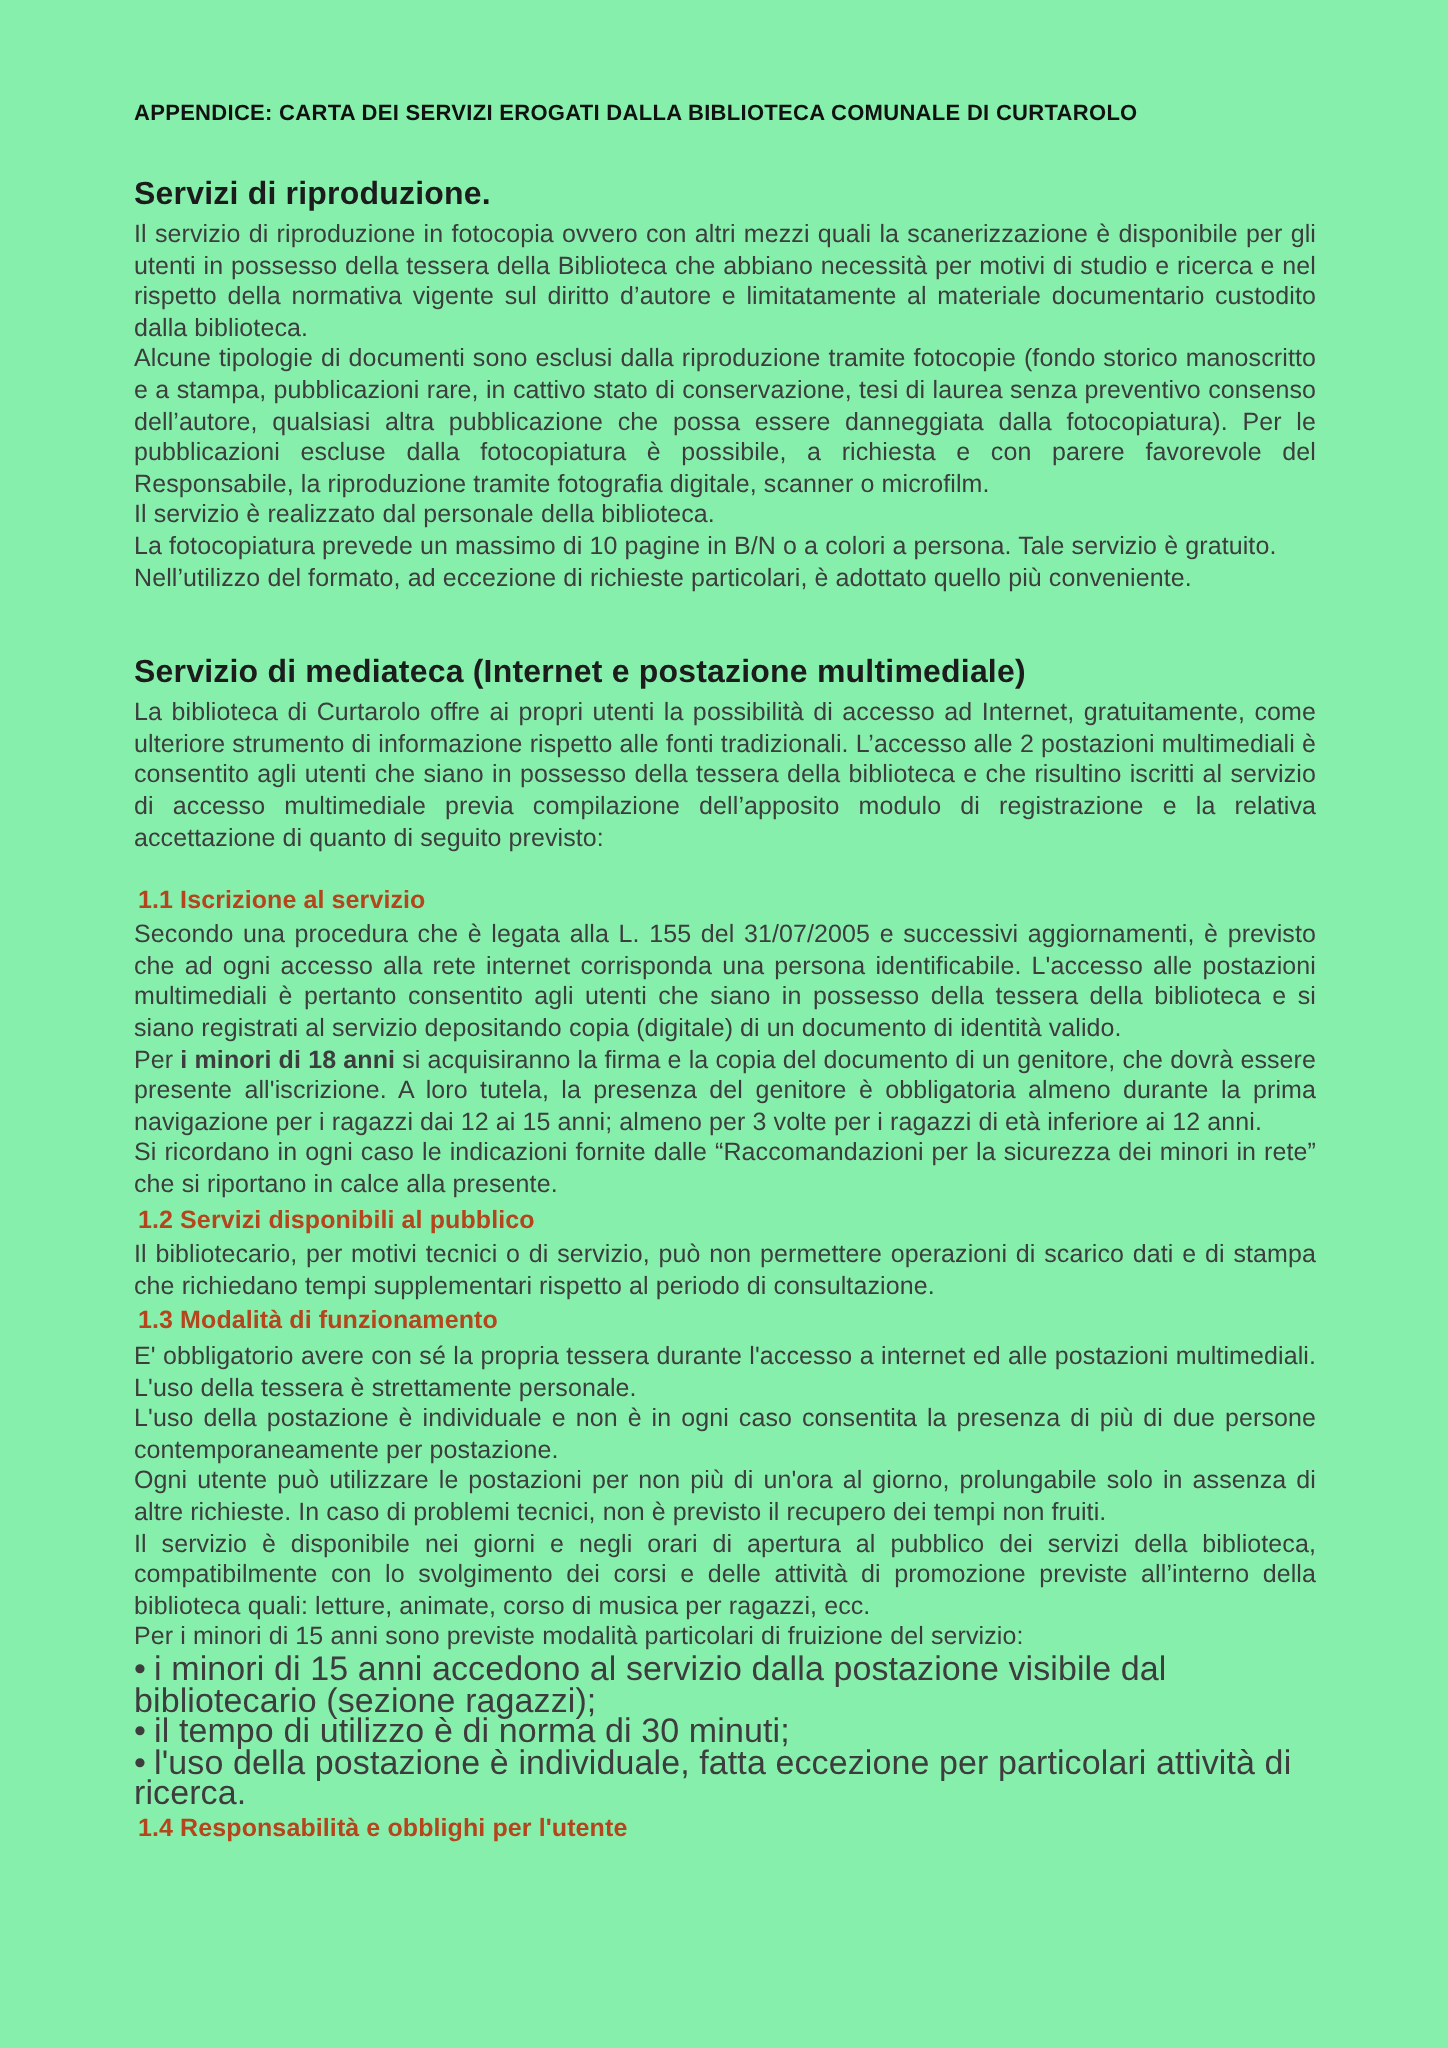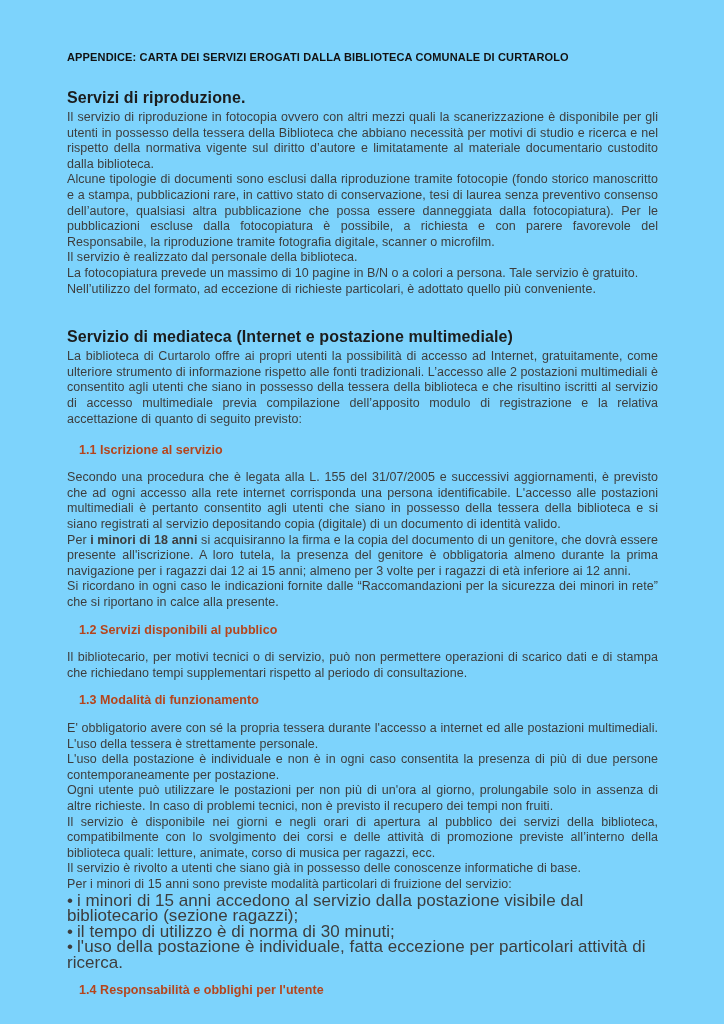--- a/index.html
+++ b/index.html
@@ -17,21 +17,21 @@
     width: 724px;
     height: 1024px;
     font-family: "Liberation Sans", sans-serif;
     -webkit-font-smoothing: antialiased;
   }
   .page {
     width: 724px;
     height: 1024px;
     padding: 51px 66px 30px 67px;
     overflow: hidden;
-    background: #7dd3fc;
+    background: #86efac;
   }
   .doc-header {
     font-size: 11px;
     font-weight: bold;
     color: #121212;
     letter-spacing: 0.15px;
     margin: 0 0 23px 0;
     line-height: 13px;
   }
   .section-title {
@@ -47,21 +47,21 @@
   }
   .body-p {
     margin: 0;
     font-size: 12.5px;
     line-height: 15.6px;
     color: var(--body-text);
     text-align: justify;
     letter-spacing: 0.05px;
   }
   .sub-title {
-    margin: 12px;
+    margin: 2px;
     font-size: 12.5px;
     line-height: 15.6px;
     font-weight: bold;
     color: var(--accent);
     letter-spacing: 0.05px;
   }
   .sub-title.spaced-top {
     margin-top: 15.6px;
   }
   .bold-inline {
@@ -105,21 +105,20 @@
     <p class="body-p">Si ricordano in ogni caso le indicazioni fornite dalle “Raccomandazioni per la sicurezza dei minori in rete” che si riportano in calce alla presente.</p>
 
     <h2 class="sub-title">1.2 Servizi disponibili al pubblico</h2>
     <p class="body-p">Il bibliotecario, per motivi tecnici o di servizio, può non permettere operazioni di scarico dati e di stampa che richiedano tempi supplementari rispetto al periodo di consultazione.</p>
 
     <h2 class="sub-title">1.3 Modalità di funzionamento</h2>
     <p class="body-p">E' obbligatorio avere con sé la propria tessera durante l'accesso a internet ed alle postazioni multimediali. L'uso della tessera è strettamente personale.</p>
     <p class="body-p">L'uso della postazione è individuale e non è in ogni caso consentita la presenza di più di due persone contemporaneamente per postazione.</p>
     <p class="body-p">Ogni utente può utilizzare le postazioni per non più di un'ora al giorno, prolungabile solo in assenza di altre richieste. In caso di problemi tecnici, non è previsto il recupero dei tempi non fruiti.</p>
     <p class="body-p">Il servizio è disponibile nei giorni e negli orari di apertura al pubblico dei servizi della biblioteca, compatibilmente con lo svolgimento dei corsi e delle attività di promozione previste all’interno della biblioteca quali: letture, animate, corso di musica per ragazzi, ecc.</p>
-    <p class="body-p">Il servizio è rivolto a utenti che siano già in possesso delle conoscenze informatiche di base.</p>
     <p class="body-p">Per i minori di 15 anni sono previste modalità particolari di fruizione del servizio:</p>
 
     <div class="bullet-row"><span class="bullet-marker">•</span><span>i minori di 15 anni accedono al servizio dalla postazione visibile dal bibliotecario (sezione ragazzi);</span></div>
     <div class="bullet-row"><span class="bullet-marker">•</span><span>il tempo di utilizzo è di norma di 30 minuti;</span></div>
     <div class="bullet-row"><span class="bullet-marker">•</span><span>l'uso della postazione è individuale, fatta eccezione per particolari attività di ricerca.</span></div>
 
     <h2 class="sub-title">1.4 Responsabilità e obblighi per l'utente</h2>
   </section>
 
 </div>

